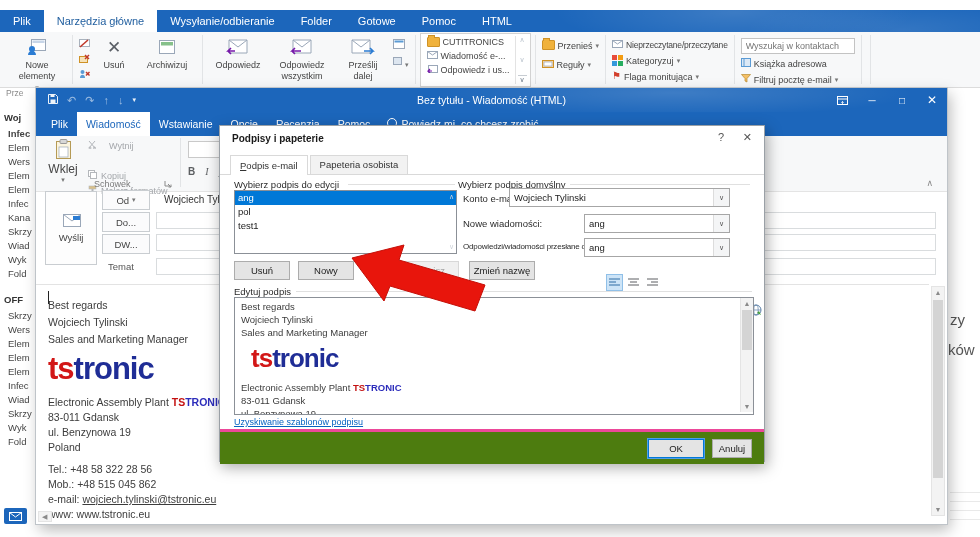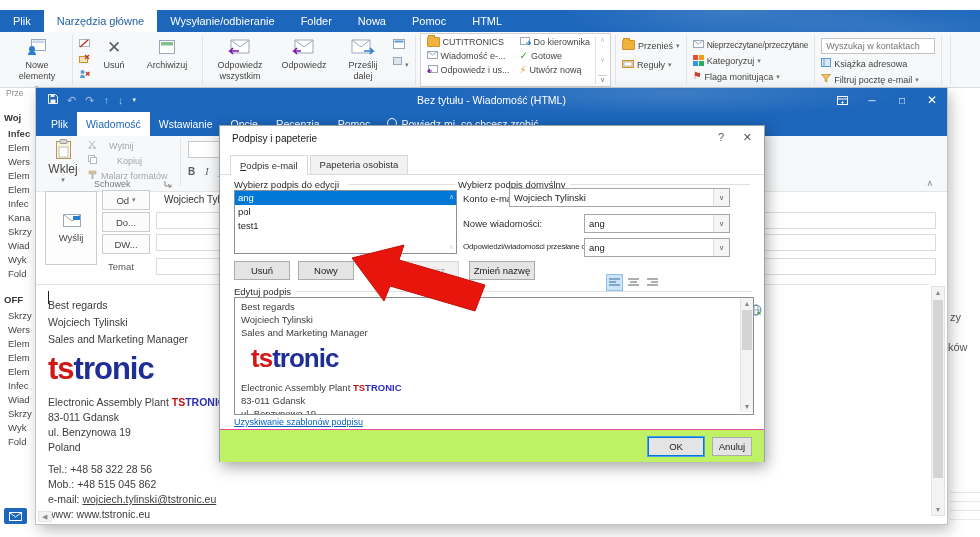--- a/index.html
+++ b/index.html
@@ -74,21 +74,21 @@
   .logo-tronic{font-weight:bold;color:#1f2d96;}
   .brand-ts{font-weight:bold;color:#c41111;}
   .brand-tronic{font-weight:bold;color:#2d2dbb;}
   .ulink{text-decoration:underline;color:#3c3c3c;}
   .vscroll{position:absolute;background:#f3f3f3;border:1px solid #e4e4e4;box-sizing:border-box;}
   .varrow{position:absolute;left:0;width:100%;text-align:center;color:#8a8a8a;font-size:7px;line-height:11px;}
   .vthumb{position:absolute;left:1px;right:1px;background:#d4d4d4;}
   
   #dialog{left:219px;top:125px;width:546px;height:337px;background:#fff;z-index:50;
           border:1px solid #9aa0a6;box-sizing:border-box;box-shadow:2px 5px 14px rgba(0,0,0,.35);font-size:9.5px;}
-  #dlgtitle{left:12px;top:7px;font-size:10px;color:#1a1a1a;}
+  #dlgtitle{left:12px;top:7px;font-size:10px;color:#1a1a1a;font-weight:bold;}
   .dlgctl{position:absolute;top:5px;color:#555;font-size:11px;}
   .dtabrow{position:absolute;left:0;top:28px;width:100%;height:21px;border-bottom:1px solid #d9d9d9;box-sizing:border-box;display:flex;align-items:flex-end;padding-left:10px;}
   .dtab{border:1px solid #d9d9d9;border-bottom:none;padding:3px 9px 4px;font-size:9.5px;background:#f2f2f2;color:#333;margin-right:2px;}
   .dtab.active{background:#fff;position:relative;top:1px;padding-top:4px;}
   .glabel{position:absolute;font-size:9.5px;color:#2b2b2b;white-space:nowrap;}
   .gline{position:absolute;border-top:1px solid #e0e0e0;}
   .listbox{position:absolute;left:14px;top:64px;width:221px;height:62px;border:1px solid #8b9097;background:#fff;overflow:hidden;}
   .lbitem{height:14px;line-height:14px;padding-left:3px;font-size:9.5px;color:#222;}
   .lbitem.sel{background:#0078d7;color:#fff;}
   .lbchev{position:absolute;right:2px;color:#cfd4da;font-size:7px;}
@@ -100,37 +100,37 @@
   .wbtn.disabled{border-color:#d8d8d8;background:#f0f0f0;color:#a5a5a5;}
   .wbtn.focused{border:1px solid #0078d7;box-shadow:0 0 0 1px #4f9ee8;}
   .ak::first-letter{text-decoration:underline;}
   .tbtn{position:absolute;top:147px;height:18px;display:flex;align-items:center;justify-content:center;
         font-size:10px;color:#333;box-sizing:border-box;}
   .alnbtn{position:absolute;top:148px;width:17px;height:17px;display:flex;align-items:center;justify-content:center;box-sizing:border-box;border:1px solid transparent;}
   .alnbtn.active{background:#cde4f7;border-color:#90c0e8;}
   .editorbox{position:absolute;left:14px;top:171px;width:518px;height:116px;border:1px solid #8b9097;background:#fff;overflow:hidden;}
   .pline{position:absolute;left:6px;font-size:9.5px;color:#3c3c3c;white-space:nowrap;}
   .dlink{position:absolute;left:14px;top:291px;font-size:9px;color:#0563c1;text-decoration:underline;}
-  .dfooter{position:absolute;left:0;top:303px;width:100%;height:32px;background:#bef264;border-top:1px solid #ec4899;}
+  .dfooter{position:absolute;left:0;top:303px;width:100%;height:32px;background:#4d7c0f;border-top:3px solid #ec4899;}
   .bulb{display:inline-block;width:9px;height:12px;position:relative;}
   .bulb i{position:absolute;left:0;top:0;width:8px;height:8px;border:1px solid #fff;border-radius:50%;}
   .bulb b{position:absolute;left:2px;bottom:0;width:4px;height:3px;border-left:1px solid #fff;border-right:1px solid #fff;border-bottom:1px solid #fff;}
-  .fragtext{position:absolute;font-size:11px;color:#555;}
+  .fragtext{position:absolute;font-size:15px;color:#555;}
   .hline{position:absolute;background:#e9e9e9;height:1px;}
   .alnglyph{display:block;}
 </style>
 </head>
 <body>
 
 <div class="abs" id="topband">
   <div class="mtab">Plik</div>
   <div class="mtab active">Narzędzia główne</div>
   <div class="mtab">Wysyłanie/odbieranie</div>
   <div class="mtab">Folder</div>
-  <div class="mtab">Nowa</div>
+  <div class="mtab">Gotowe</div>
   <div class="mtab">Pomoc</div>
   <div class="mtab">HTML</div>
 </div>
 
 <div class="abs" id="mribbon">
   <div class="rgrp">
     <div class="bigbtn" style="width:52px">
       <span class="ic">
         <svg width="20" height="18" viewBox="0 0 20 18">
             <rect x="4.5" y="1.5" width="14" height="11" fill="#fff" stroke="#9aa7b8"></rect>
@@ -171,39 +171,39 @@
         <svg width="20" height="16" viewBox="0 0 20 16">
             <rect x="2.5" y="1.5" width="15" height="13" fill="#fff" stroke="#9aa7b8"></rect>
             <rect x="4" y="3" width="12" height="3.5" fill="#86c08a"></rect>
           </svg>
       </span>
       <span>Archiwizuj</span>
     </div>
   </div>
   <div class="vsep"></div>
   <div class="rgrp">
+    <div class="bigbtn" style="width:52px">
+      <span class="ic">
+        <svg width="26" height="18" viewBox="0 0 26 18">
+            <path d="M4 2h18v13H4z" fill="#fff" stroke="#9aa7b8"></path>
+            <path d="M4 2l9 7 9-7" fill="none" stroke="#9aa7b8"></path>
+            <path d="M10 13H3l3-3M3 13l3 3" stroke="#7719aa" stroke-width="1.6" fill="none"></path>
+          </svg>
+      </span>
+      <span>Odpowiedz</span>
+    </div>
     <div class="bigbtn" style="width:56px">
       <span class="ic">
         <svg width="26" height="18" viewBox="0 0 26 18">
             <path d="M4 2h18v13H4z" fill="#fff" stroke="#9aa7b8"></path>
             <path d="M4 2l9 7 9-7" fill="none" stroke="#9aa7b8"></path>
             <path d="M12 13H3l3-3M3 13l3 3" stroke="#7719aa" stroke-width="1.6" fill="none"></path>
           </svg>
       </span>
       <span>Odpowiedz wszystkim</span>
-    </div>
-    <div class="bigbtn" style="width:52px">
-      <span class="ic">
-        <svg width="26" height="18" viewBox="0 0 26 18">
-            <path d="M4 2h18v13H4z" fill="#fff" stroke="#9aa7b8"></path>
-            <path d="M4 2l9 7 9-7" fill="none" stroke="#9aa7b8"></path>
-            <path d="M10 13H3l3-3M3 13l3 3" stroke="#7719aa" stroke-width="1.6" fill="none"></path>
-          </svg>
-      </span>
-      <span>Odpowiedz</span>
     </div>
     <div class="bigbtn" style="width:46px">
       <span class="ic">
         <svg width="26" height="18" viewBox="0 0 26 18">
             <path d="M2 2h18v13H2z" fill="#fff" stroke="#9aa7b8"></path>
             <path d="M2 2l9 7 9-7" fill="none" stroke="#9aa7b8"></path>
             <path d="M14 13h9l-3-3m3 3l-3 3" stroke="#2b7cd3" stroke-width="1.6" fill="none"></path>
           </svg>
       </span>
       <span>Prześlij dalej</span>
@@ -231,37 +231,20 @@
               <path d="M.5.5 5.5 4 10.5.5" fill="none" stroke="#9aa7b8"></path>
             </svg></span>
         <span>Wiadomość e-...</span>
       </div>
       <div class="qsit">
         <span><svg width="11" height="8" viewBox="0 0 11 8">
               <rect x="1.5" y=".5" width="9" height="7" fill="#fff" stroke="#9aa7b8"></rect>
               <path d="M5 6H1l2-2M1 6l2 2" stroke="#7719aa" stroke-width="1.2" fill="none"></path>
             </svg></span>
         <span>Odpowiedz i us...</span>
-      </div>
-    </div>
-    <div class="qscol">
-      <div class="qsit">
-        <span><svg width="11" height="8" viewBox="0 0 11 8">
-              <rect x=".5" y=".5" width="9" height="7" fill="#fff" stroke="#9aa7b8"></rect>
-              <path d="M6 6h4.5L8.5 4M10.5 6 8.5 8" stroke="#2b7cd3" stroke-width="1.2" fill="none"></path>
-            </svg></span>
-        <span>Do kierownika</span>
-      </div>
-      <div class="qsit">
-        <span class="checkic">✓</span>
-        <span>Gotowe</span>
-      </div>
-      <div class="qsit">
-        <span class="boltic">⚡</span>
-        <span>Utwórz nową</span>
       </div>
     </div>
     <div class="qsscroll">
       <span>∧</span>
       <span>∨</span>
       <span style="color:#6b7988;border-top:1px solid #c7ccd2;width:9px;text-align:center">∨</span>
     </div>
   </div>
   <div class="vsep"></div>
   <div class="rgrp">
@@ -430,21 +413,21 @@
     <div class="abs" style="left:52px;top:4px">
       <div class="minirow gray" style="gap:12px">
         <svg width="9" height="9" viewBox="0 0 9 9">
             <line x1="1" y1="1" x2="7" y2="8" stroke="#b4b7bb"></line>
             <line x1="7" y1="1" x2="1" y2="8" stroke="#b4b7bb"></line>
             <circle cx="2" cy="8" r="1" fill="none" stroke="#b4b7bb"></circle>
             <circle cx="6.5" cy="8" r="1" fill="none" stroke="#b4b7bb"></circle>
           </svg>
         <span>Wytnij</span>
       </div>
-      <div class="minirow gray" style="gap:20px;margin-top:3px">
+      <div class="minirow gray" style="gap:4px;margin-top:18px">
         <svg width="9" height="9" viewBox="0 0 9 9">
             <rect x=".5" y=".5" width="6" height="6" fill="#fff" stroke="#b4b7bb"></rect>
             <rect x="2.5" y="2.5" width="6" height="6" fill="#fff" stroke="#b4b7bb"></rect>
           </svg>
         <span>Kopiuj</span>
       </div>
       <div class="minirow gray" style="gap:4px;margin-top:3px">
         <svg width="9" height="9" viewBox="0 0 9 9">
             <rect x="1" y="1" width="7" height="3" fill="#d9c08a" stroke="#b4b7bb" stroke-width=".6"></rect>
             <rect x="3.5" y="4" width="2" height="5" fill="#b4b7bb"></rect>

